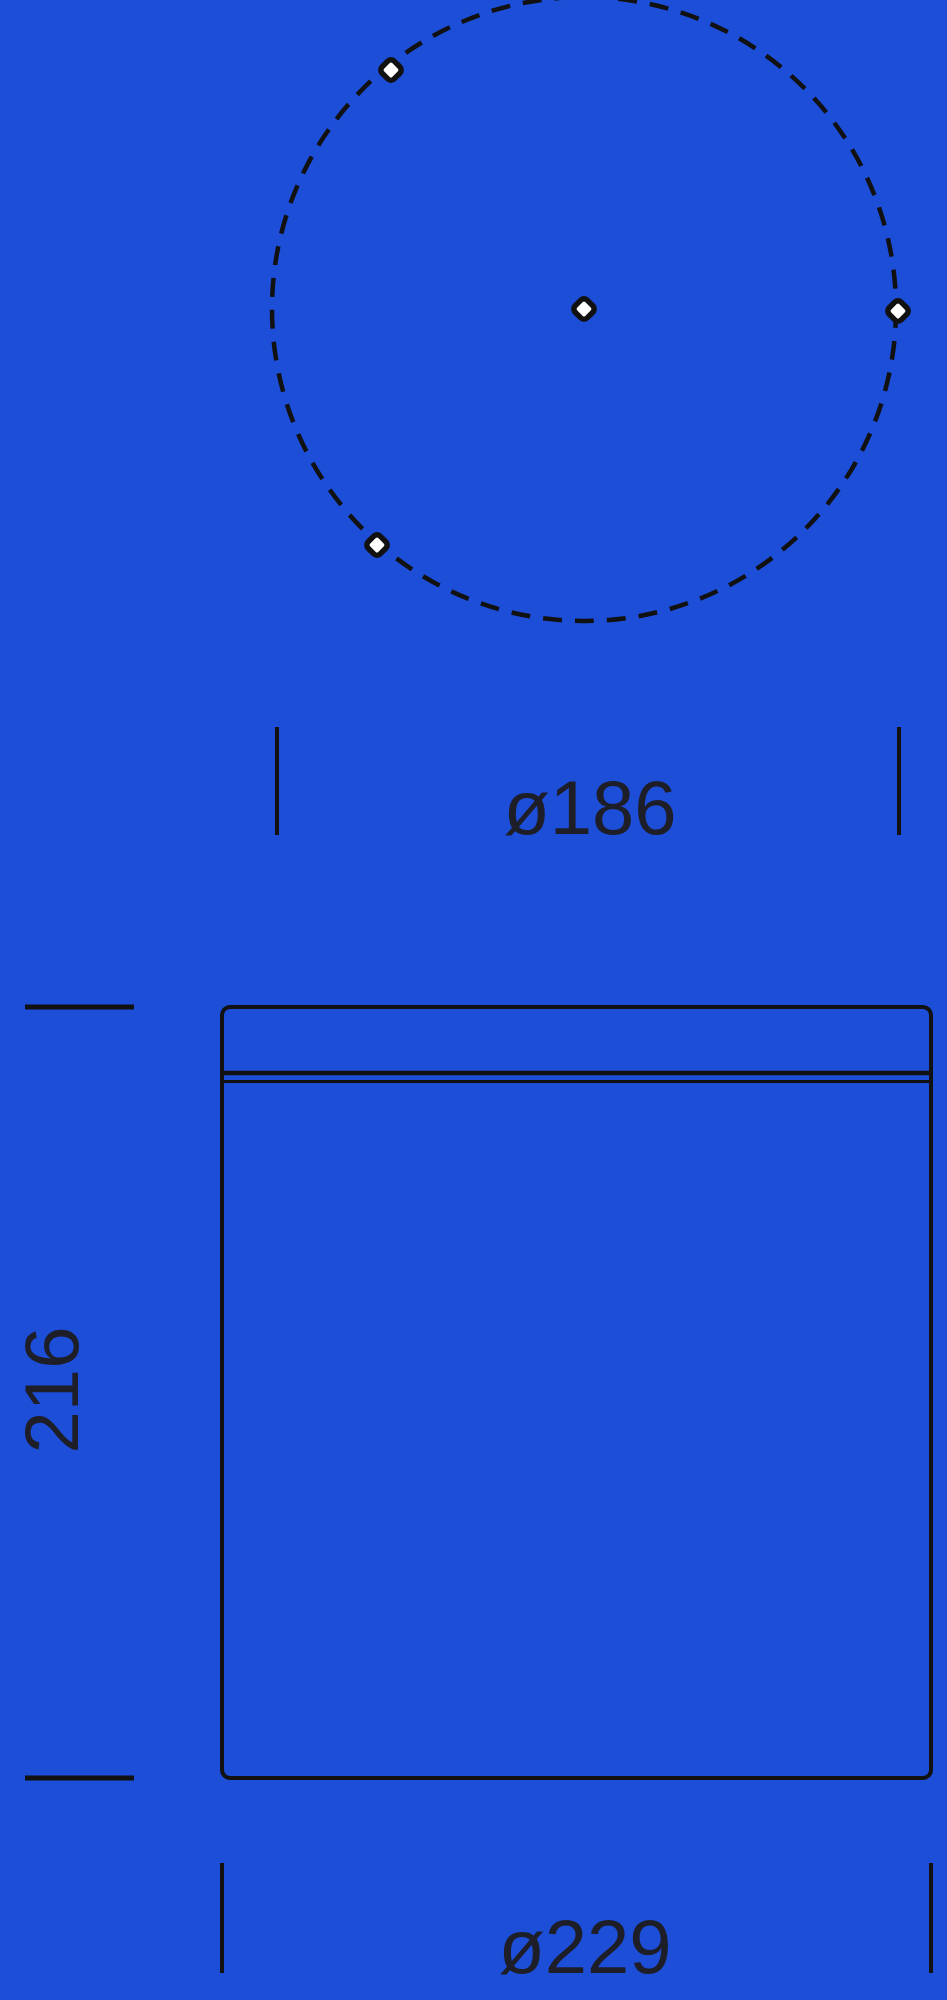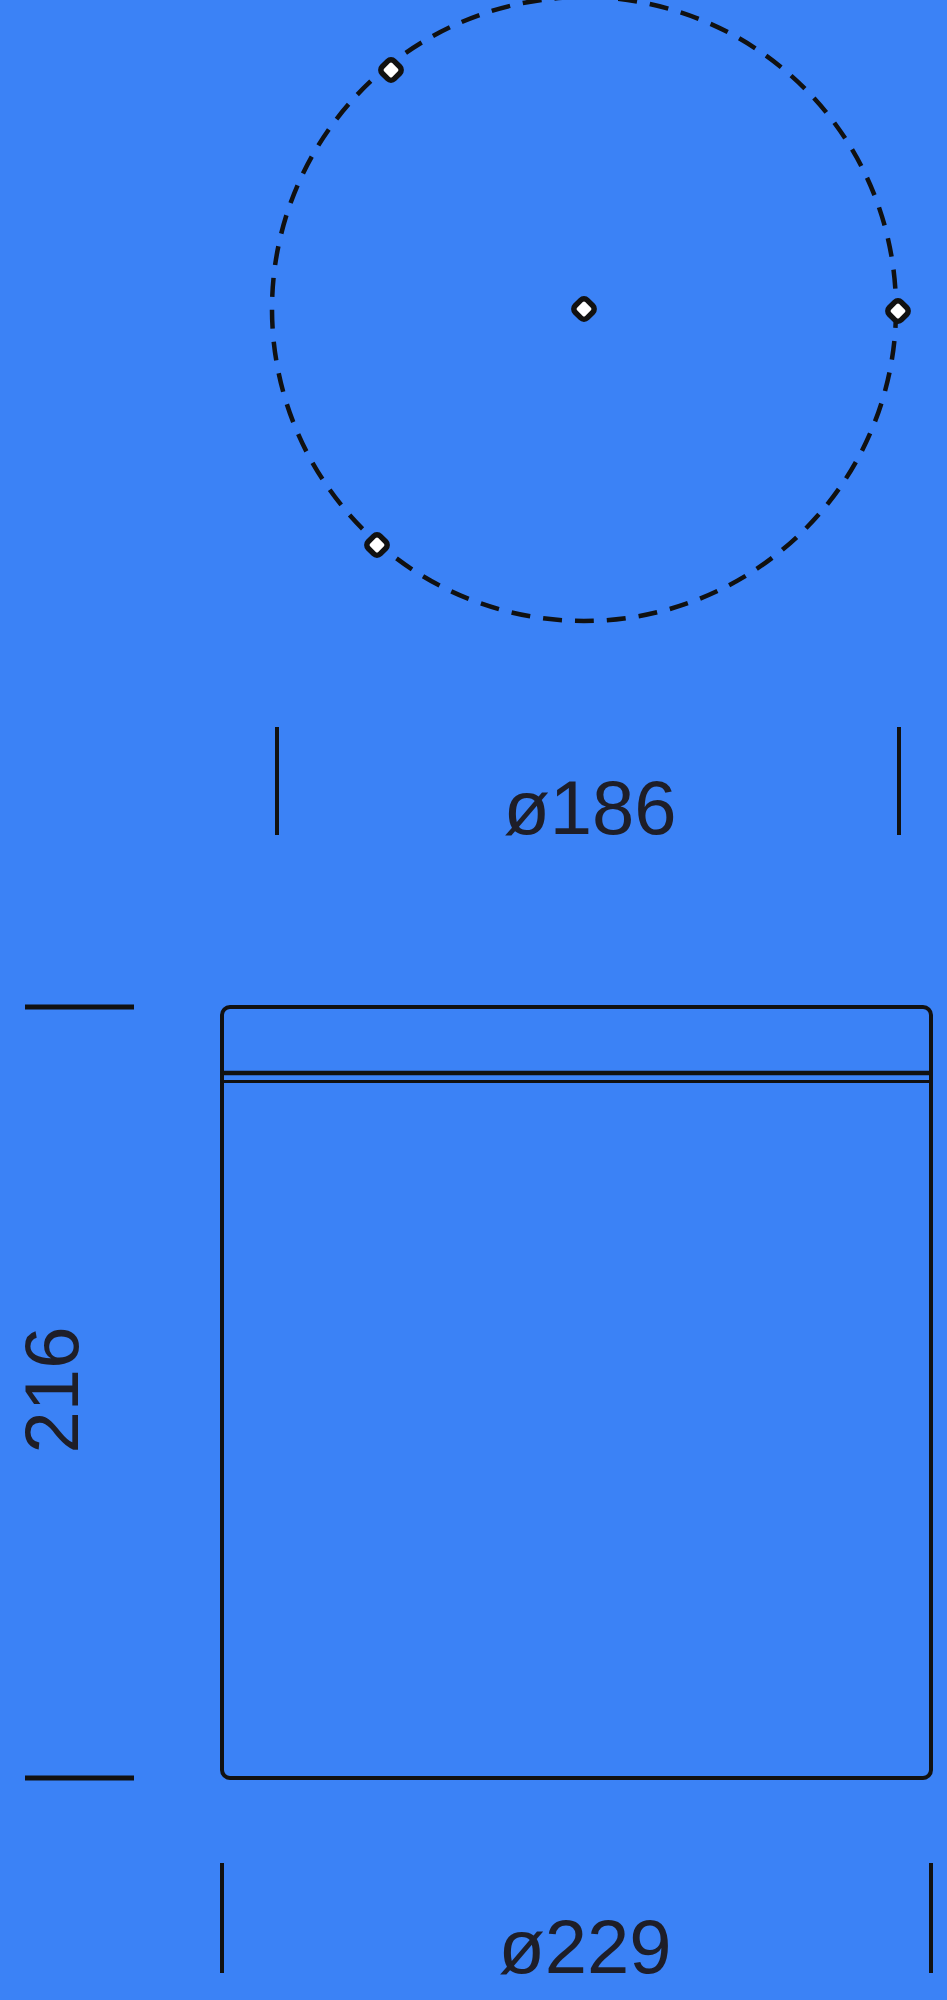--- a/index.html
+++ b/index.html
@@ -4,21 +4,21 @@
 <style>
   html, body {
     margin: 0;
     padding: 0;
     background: #ffffff;
   }
   .canvas-wrap {
     position: relative;
     width: 947px;
     height: 2000px;
-    background: #3b82f6;
+    background: #1d4ed8;
     overflow: hidden;
   }
   svg {
     display: block;
   }
   .dim-label {
     font-family: "Liberation Sans", "DejaVu Sans", sans-serif;
     font-size: 76px;
     font-weight: 500;
     fill: #1e1e28;

